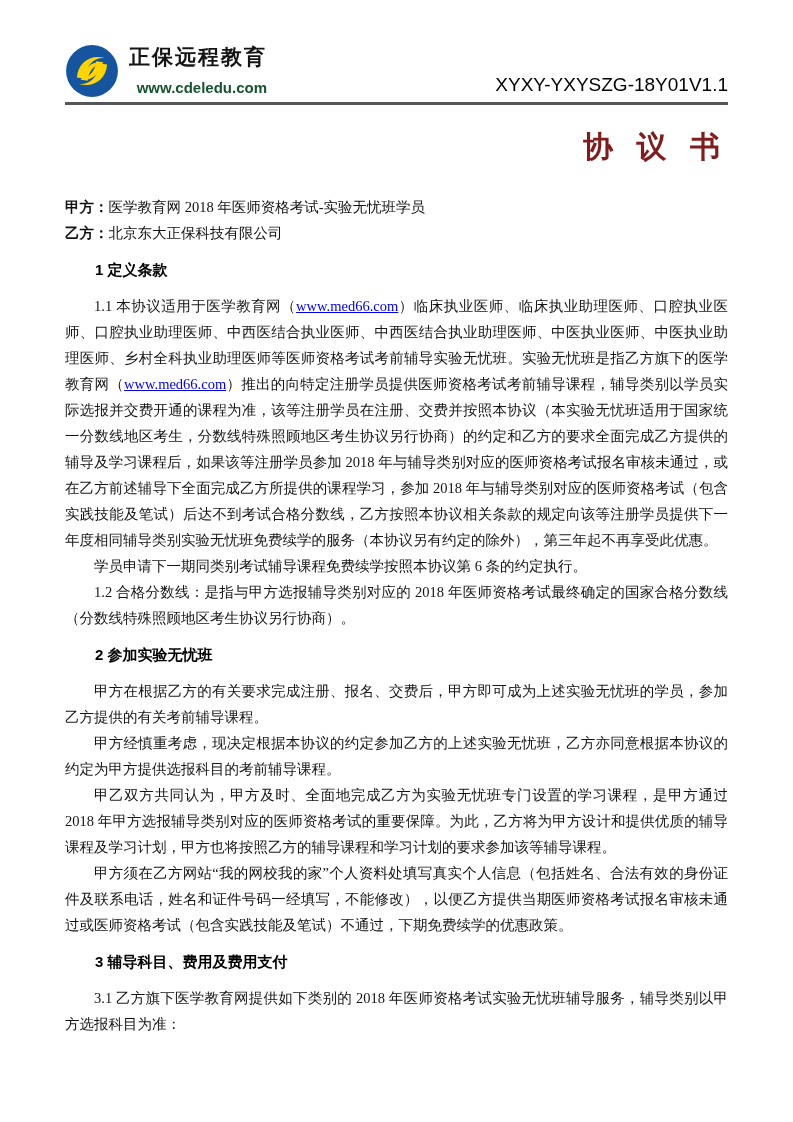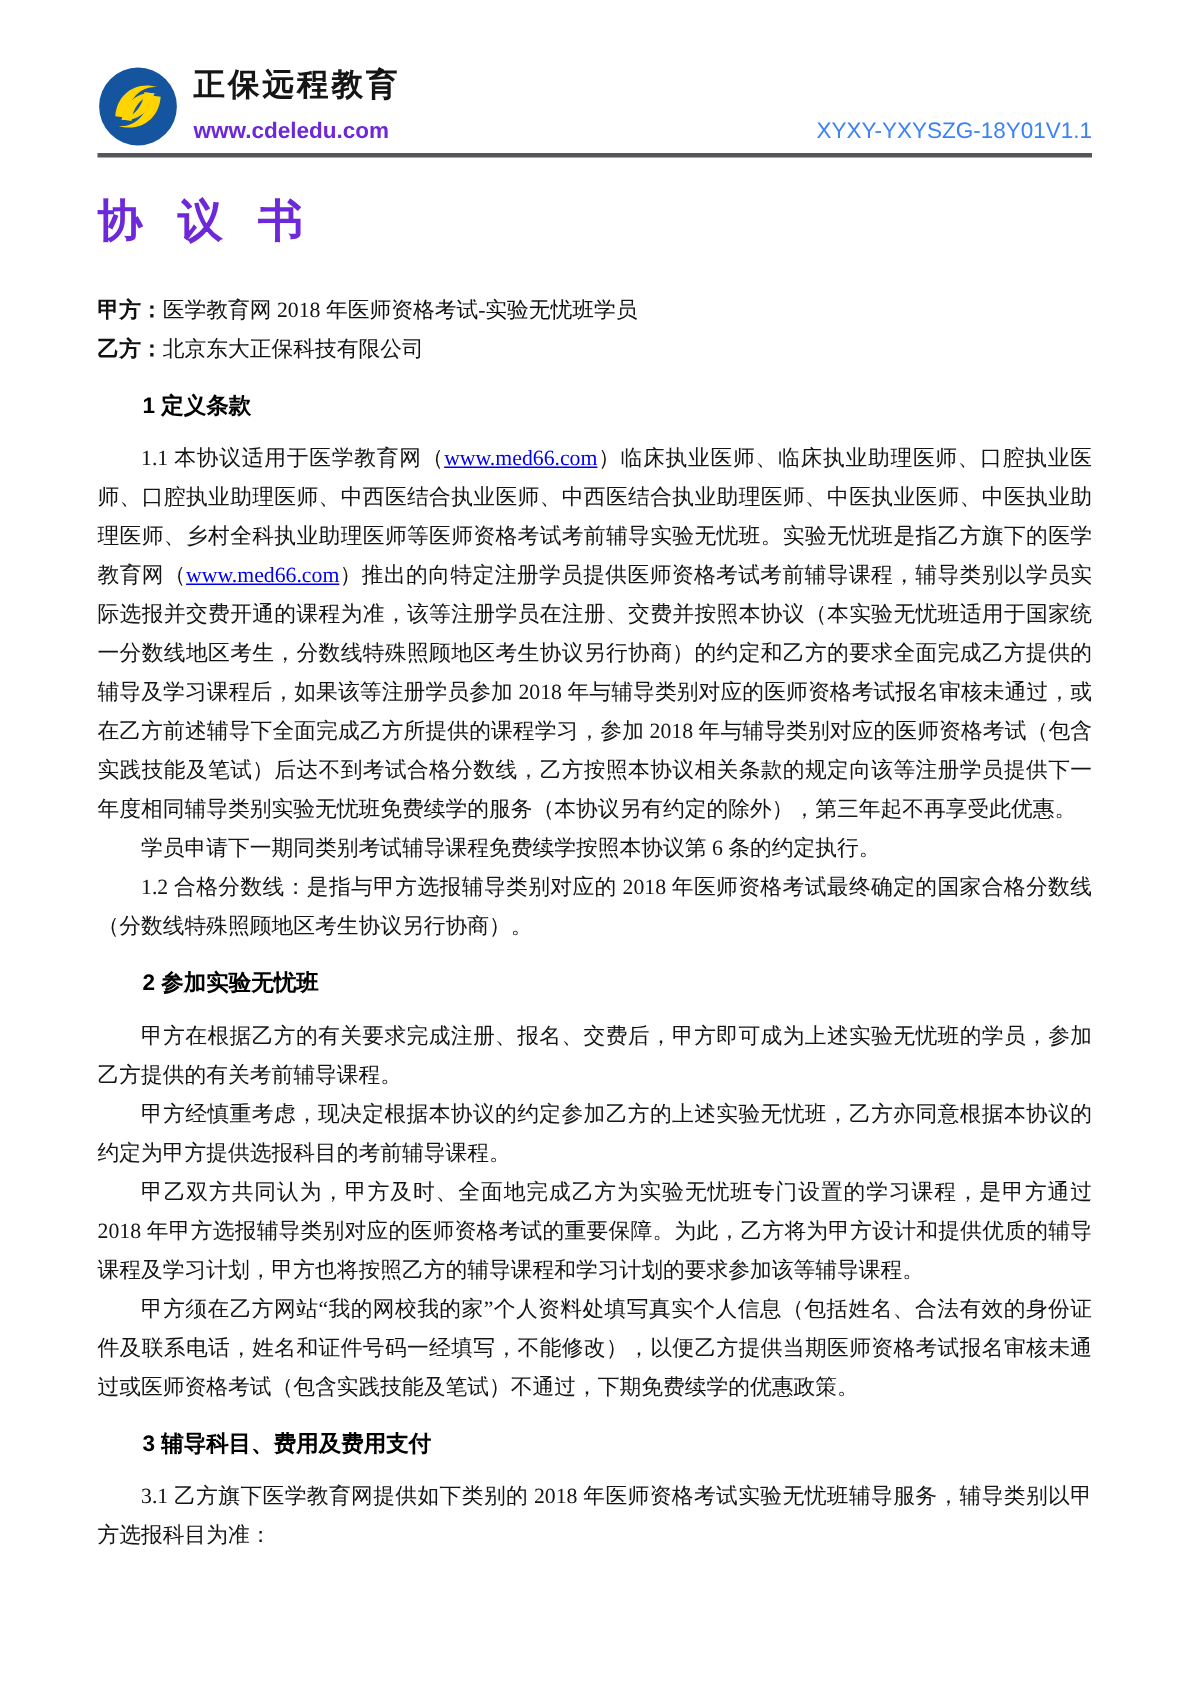--- a/index.html
+++ b/index.html
@@ -27,32 +27,32 @@
   .hdr{display:flex;align-items:flex-end;justify-content:space-between;}
   .brand{display:flex;align-items:center;gap:10px;}
   .brand svg{display:block;}
   .brand-txt{display:flex;flex-direction:column;line-height:1.1;}
   .brand-name{
     font-family:"Liberation Sans","DejaVu Sans",sans-serif;
     font-weight:bold;font-size:21px;letter-spacing:2px;color:#151515;
   }
   .brand-url{
     font-family:"Liberation Sans","DejaVu Sans",sans-serif;
-    font-weight:bold;font-size:15px;color:#6d28d9;margin-top:12px;
+    font-weight:bold;font-size:15px;color:#14532d;margin-top:12px;text-align:right;
   }
   .doc-code{
     font-family:"Liberation Sans","DejaVu Sans",sans-serif;
-    font-size:15px;color:#3b82f6;padding-bottom:2px;
+    font-size:19px;color:#000000;padding-bottom:2px;
   }
   .hdr-rule{height:3px;background:var(--rule);margin-top:4px;}
 
   
   .doc-title{
-    text-align:left;font-size:30px;font-weight:bold;
-    letter-spacing:8px;margin:22px 0 26px 0;color:#6d28d9;
+    text-align:right;font-size:30px;font-weight:bold;
+    letter-spacing:8px;margin:22px 0 26px 0;color:#7f1d1d;
   }
 
   
   .party{font-size:14.5px;line-height:26px;}
   .party b{font-family:"Liberation Sans","DejaVu Sans",sans-serif;font-weight:bold;margin-top:41px;}
 
   
   .para{
     font-size:14.5px;line-height:26px;text-align:justify;
     text-indent:2em;color:#141414;

